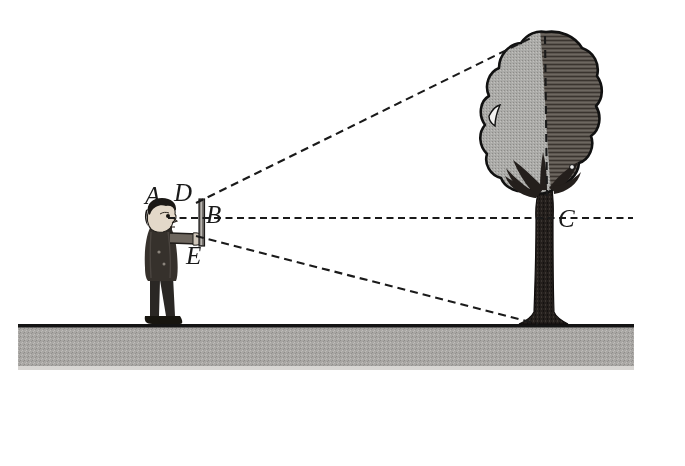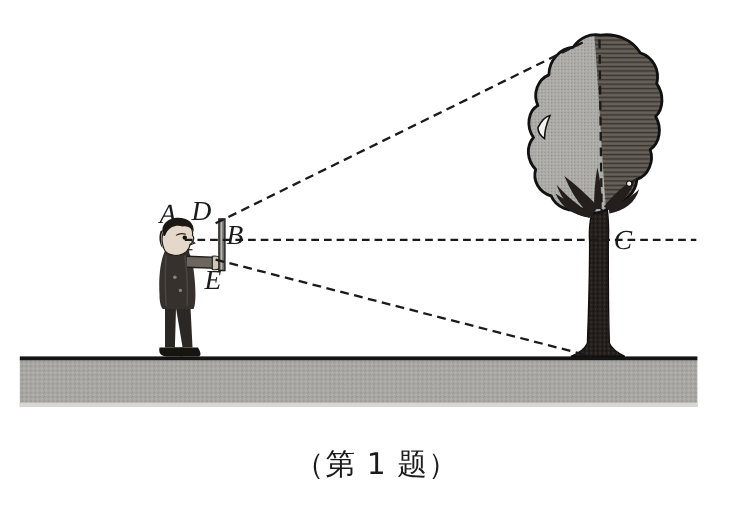--- a/index.html
+++ b/index.html
@@ -204,15 +204,14 @@
       <line x1="545" y1="36" x2="547" y2="196" stroke-dasharray="8 6"></line>
     </g>
   </svg>
 
   <div class="label" style="left:145px; top:183px;">A</div>
   <div class="label" style="left:174px; top:180px;">D</div>
   <div class="label" style="left:206px; top:202px;">B</div>
   <div class="label" style="left:186px; top:243px;">E</div>
   <div class="label" style="left:558px; top:206px;">C</div>
 
-  <div id="caption">（第 1 题）</div>
 
 </div>
 
 </body></html>

